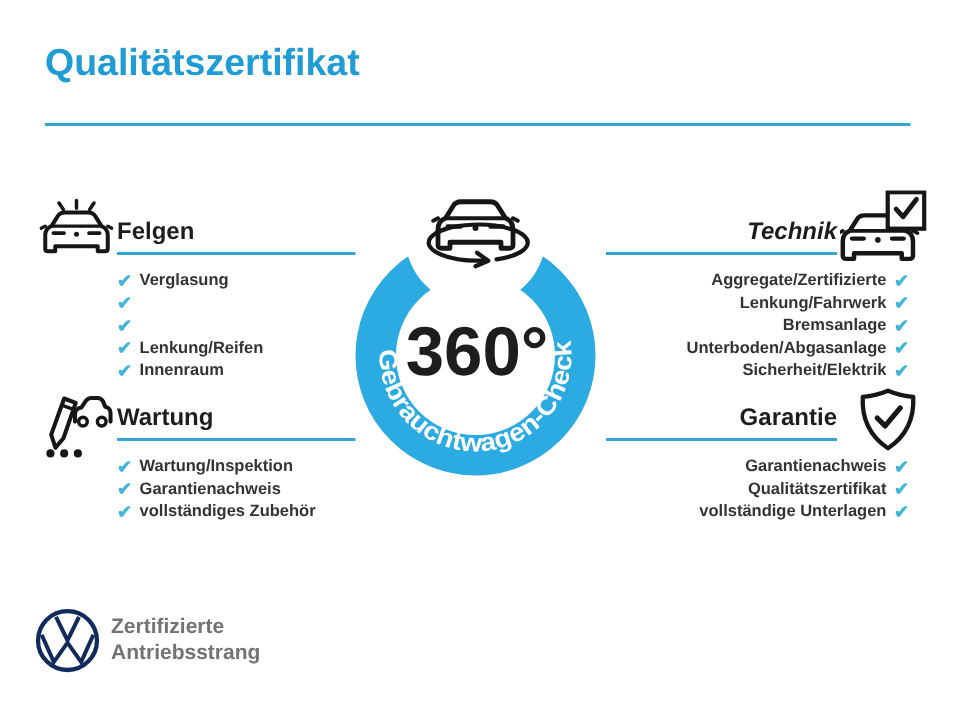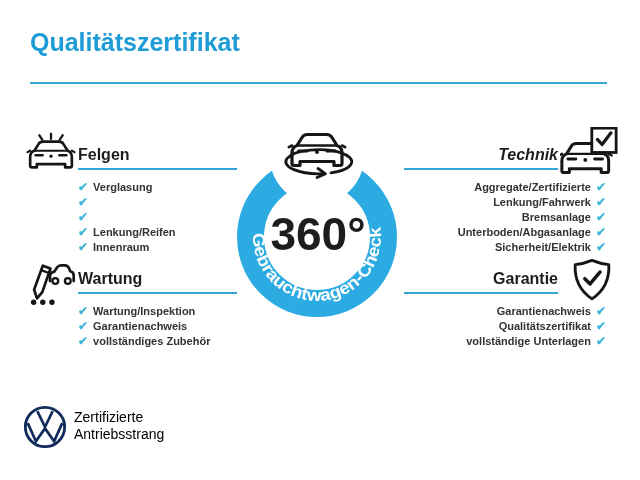--- a/index.html
+++ b/index.html
@@ -38,21 +38,21 @@
   .garantie-head{right:82px;top:270px;}
   .garantie-rule{left:404px;top:292px;width:154px;}
   .garantie-list{right:34px;top:303px;}
   .sec-icon{color:#161616;}
   
   .center-graphic{position:absolute;left:227px;top:120px;}
   .ring-text{font-family:"Liberation Sans",sans-serif;font-weight:bold;font-size:17px;fill:#ffffff;}
   .deg-text{font-family:"Liberation Sans",sans-serif;font-weight:bold;font-size:46px;fill:#1d1d1d;}
   
   .footer-logo{position:absolute;left:22px;top:404px;}
-  .footer-text{position:absolute;left:74px;top:409px;font-size:14px;font-weight:normal;color:#000000;line-height:17px;}
+  .footer-text{position:absolute;left:74px;top:409px;font-size:14px;font-weight:bold;color:#737373;line-height:17px;}
 </style>
 </head>
 <body>
 
 <div id="canvas">
 
   <svg width="0" height="0" style="position:absolute">
     <defs>
       <g id="car-front">
         <path d="M -25,9.5 L -25,-1 C -25,-5.5 -23,-7.5 -20,-8.5 L -15,-16.5 C -13.8,-18.8 -11.5,-19.5 -9.5,-19.5 L 9.5,-19.5 C 11.5,-19.5 13.8,-18.8 15,-16.5 L 20,-8.5 C 23,-7.5 25,-5.5 25,-1 L 25,9.5 C 25,10.8 24,11.5 22.8,11.5 L 17,11.5 L 17,7.5 L -17,7.5 L -17,11.5 L -22.8,11.5 C -24,11.5 -25,10.8 -25,9.5 Z" fill="none" stroke="currentColor" stroke-width="3.2" stroke-linejoin="round"></path>

